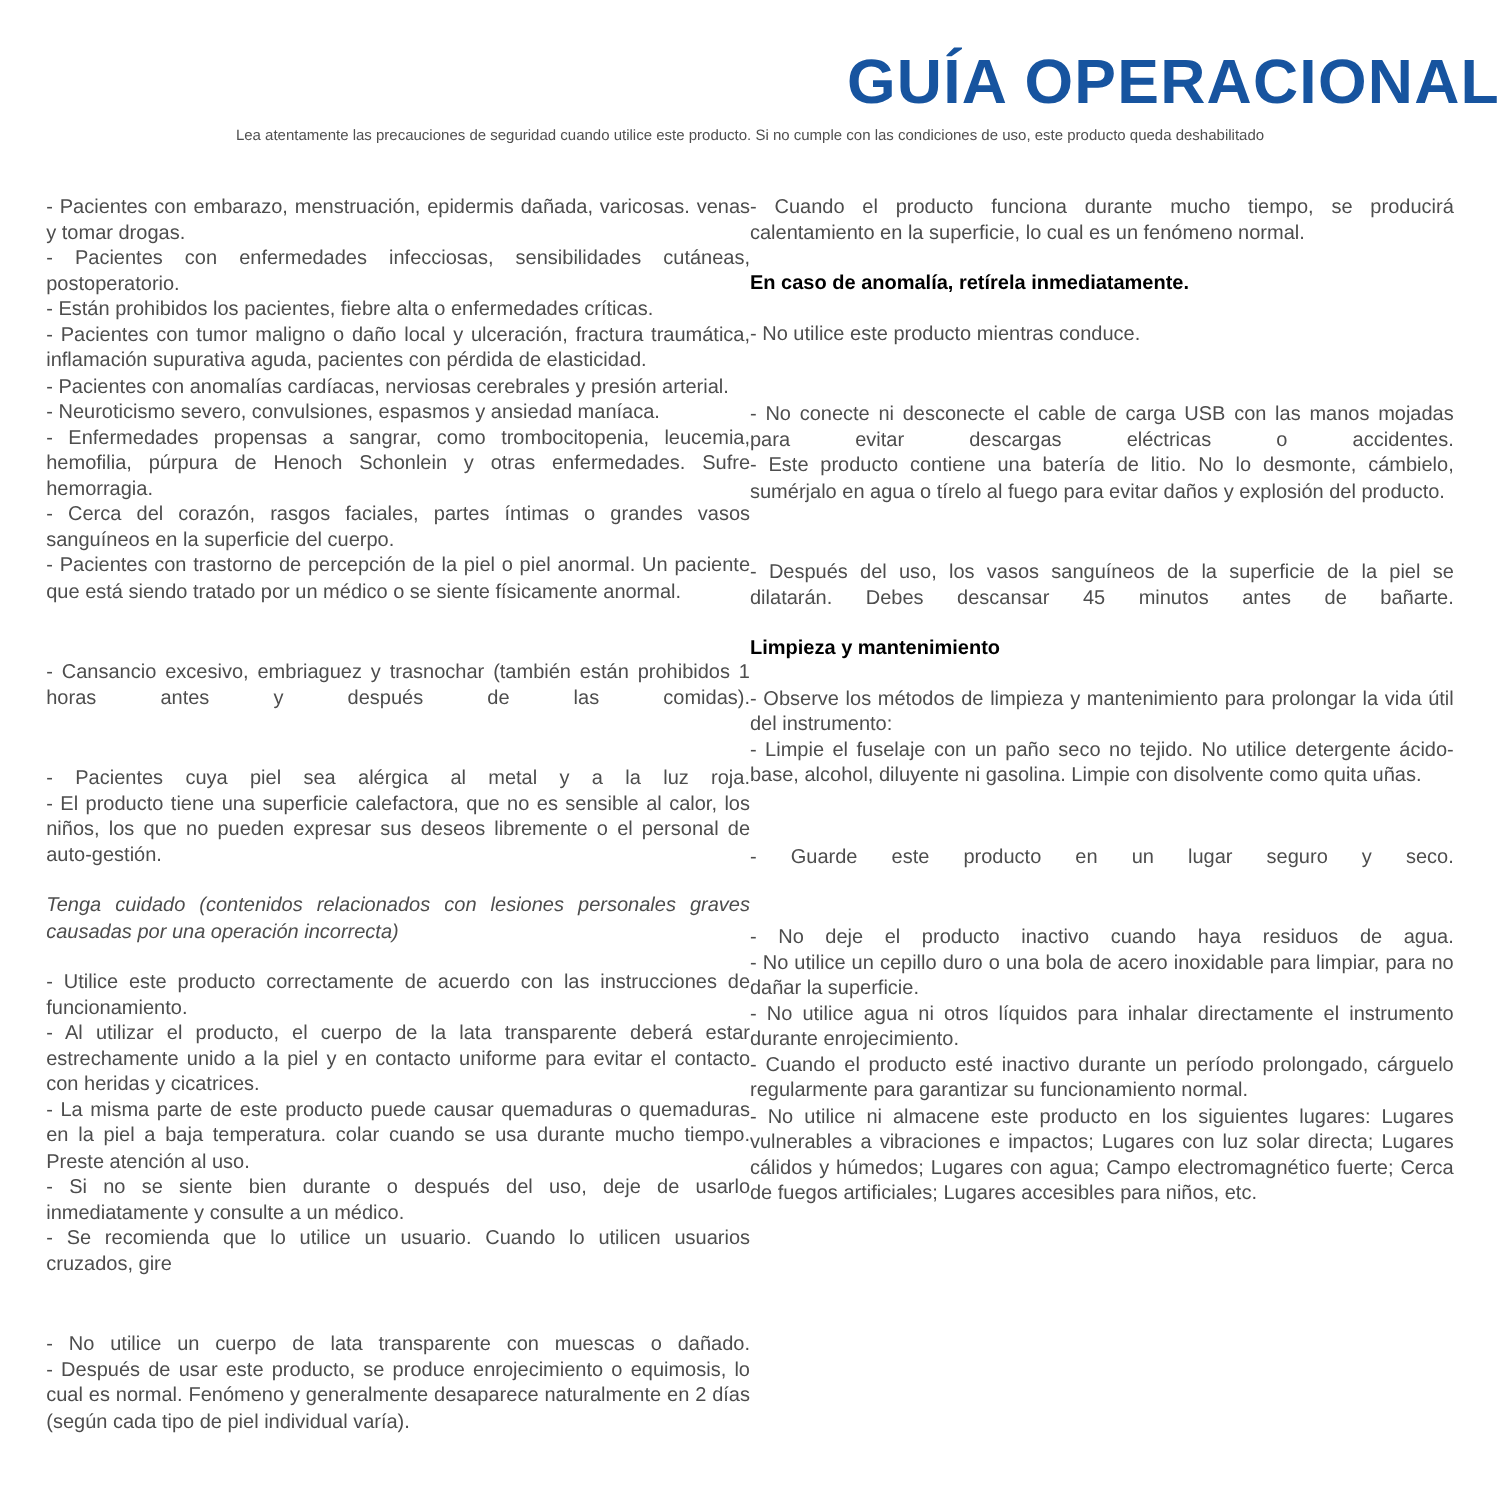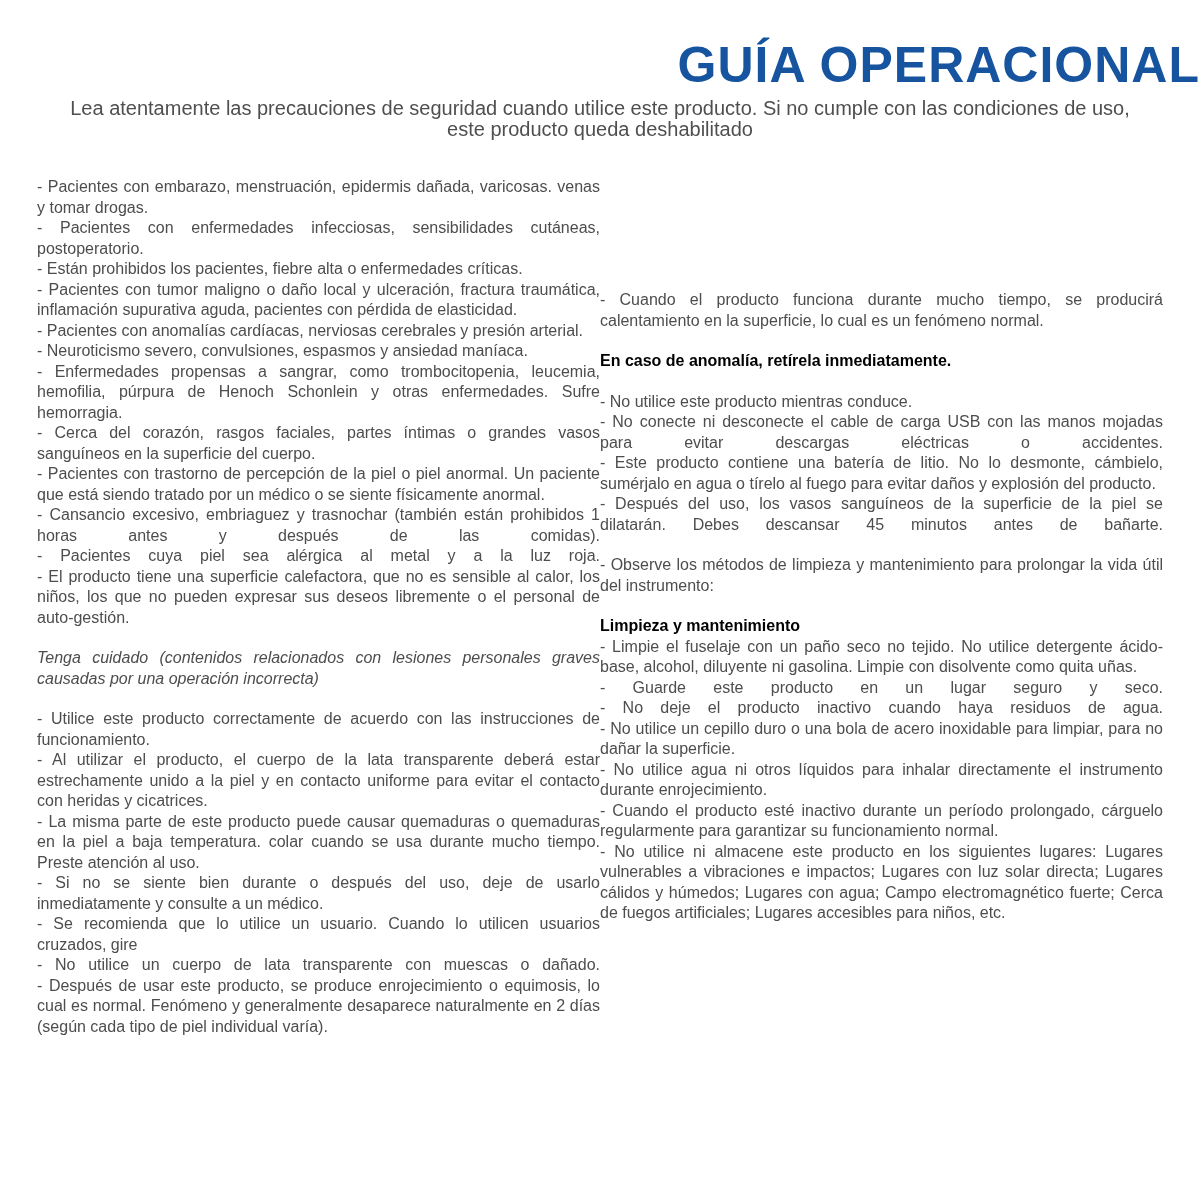--- a/index.html
+++ b/index.html
@@ -21,40 +21,39 @@
     color: #17549f;
     font-size: 50px;
     line-height: 54px;
     font-weight: 800;
     letter-spacing: 1px;
   }
   .doc-subtitle {
     margin: 0 auto;
     max-width: 1070px;
     text-align: center;
-    font-size: 20px;
+    font-size: 12px;
     line-height: 21px;
     color: #4f4f4f;
   }
   .columns {
     display: flex;
     padding: 0 37px;
     margin-top: 37px;
-    align-items: center;
   }
   .column {
     flex: 1 1 0;
     min-width: 0;
     font-size: 16px;
     line-height: 20.5px;
     text-align: justify;
     color: #4d4d4d;
   }
   .para { margin: 0; padding: 0; }
-  .para.jlast { text-align-last: justify; }
+  .para.jlast { text-align-last: justify; margin-top: 44px; }
   .para.gap { margin-top: 20px; }
   .para.head { font-weight: bold; color: #000000; }
   .para.it { font-style: italic; }
 </style>
 </head>
 <body>
 
 <div class="page">
 
   <h1 class="doc-title">GUÍA OPERACIONAL</h1>
@@ -86,22 +85,22 @@
       <p class="para">- Después de usar este producto, se produce enrojecimiento o equimosis, lo cual es normal. Fenómeno y generalmente desaparece naturalmente en 2 días (según cada tipo de piel individual varía).</p>
     </div>
 
     <div class="column">
       <p class="para">- Cuando el producto funciona durante mucho tiempo, se producirá calentamiento en la superficie, lo cual es un fenómeno normal.</p>
       <p class="para head gap">En caso de anomalía, retírela inmediatamente.</p>
       <p class="para gap">- No utilice este producto mientras conduce.</p>
       <p class="para jlast">- No conecte ni desconecte el cable de carga USB con las manos mojadas para evitar descargas eléctricas o accidentes.</p>
       <p class="para">- Este producto contiene una batería de litio. No lo desmonte, cámbielo, sumérjalo en agua o tírelo al fuego para evitar daños y explosión del producto.</p>
       <p class="para jlast">- Después del uso, los vasos sanguíneos de la superficie de la piel se dilatarán. Debes descansar 45 minutos antes de bañarte.</p>
+      <p class="para head gap">Limpieza y mantenimiento</p>
       <p class="para gap">- Observe los métodos de limpieza y mantenimiento para prolongar la vida útil del instrumento:</p>
-      <p class="para head gap">Limpieza y mantenimiento</p>
       <p class="para">- Limpie el fuselaje con un paño seco no tejido. No utilice detergente ácido-base, alcohol, diluyente ni gasolina. Limpie con disolvente como quita uñas.</p>
       <p class="para jlast">- Guarde este producto en un lugar seguro y seco.</p>
       <p class="para jlast">- No deje el producto inactivo cuando haya residuos de agua.</p>
       <p class="para">- No utilice un cepillo duro o una bola de acero inoxidable para limpiar, para no dañar la superficie.</p>
       <p class="para">- No utilice agua ni otros líquidos para inhalar directamente el instrumento durante enrojecimiento.</p>
       <p class="para">- Cuando el producto esté inactivo durante un período prolongado, cárguelo regularmente para garantizar su funcionamiento normal.</p>
       <p class="para">- No utilice ni almacene este producto en los siguientes lugares: Lugares vulnerables a vibraciones e impactos; Lugares con luz solar directa; Lugares cálidos y húmedos; Lugares con agua; Campo electromagnético fuerte; Cerca de fuegos artificiales; Lugares accesibles para niños, etc.</p>
     </div>
 
   </div>

